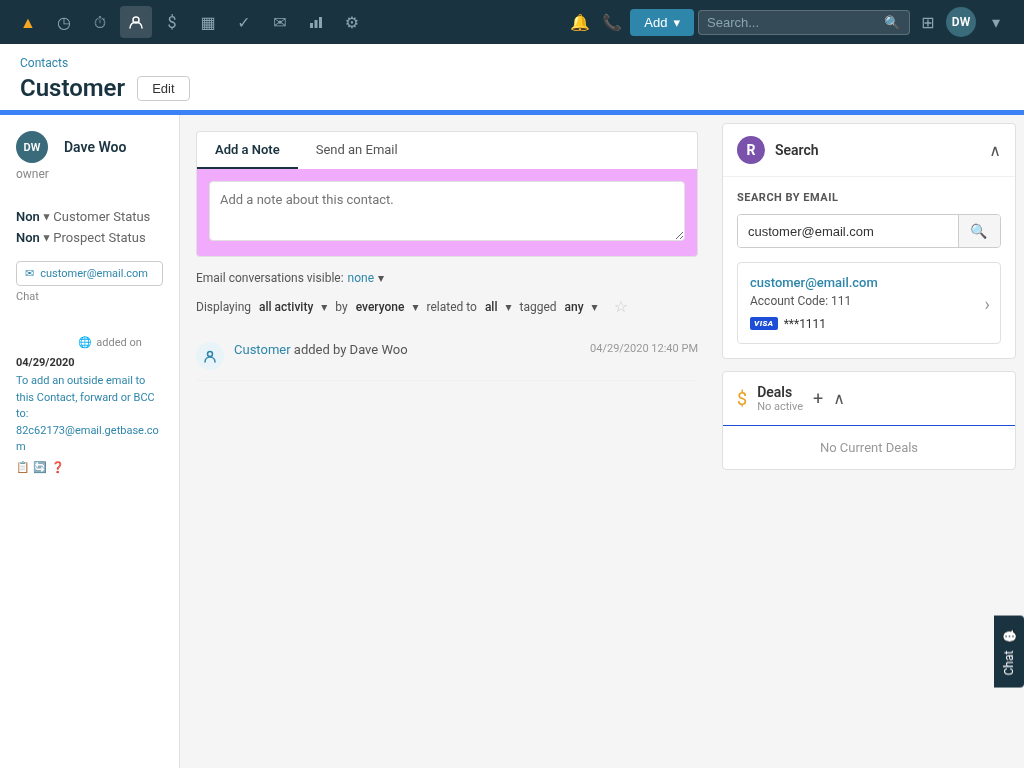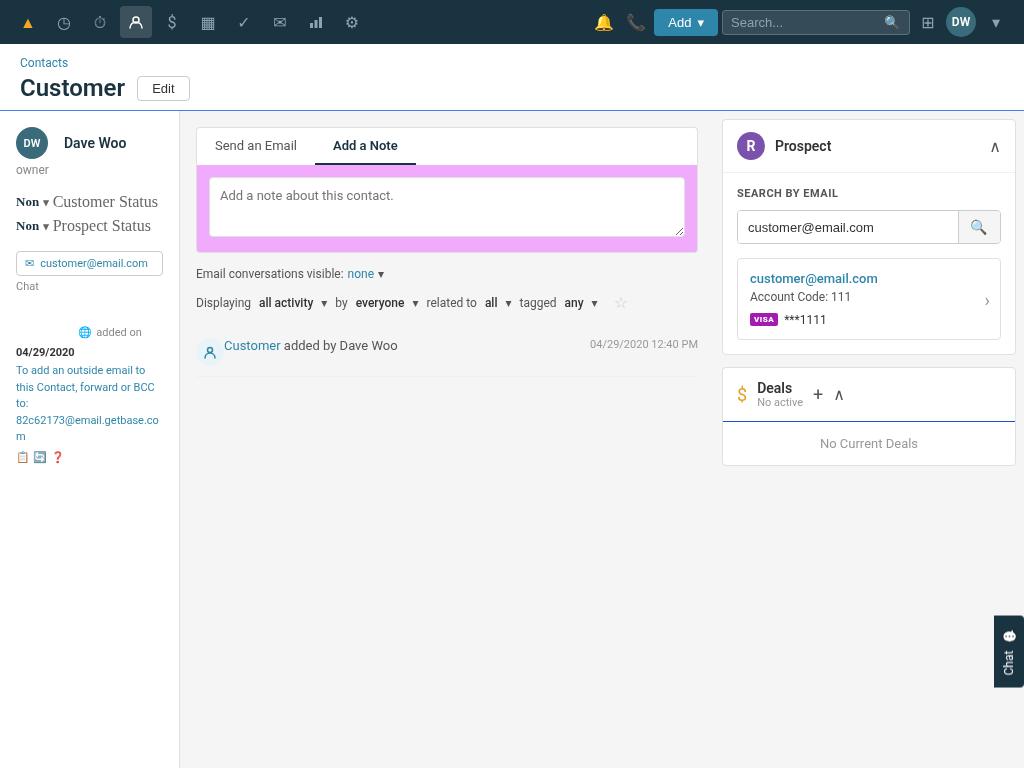--- a/index.html
+++ b/index.html
@@ -35,21 +35,21 @@
       display: flex; align-items: center; gap: 6px;
       font-size: 13px;
       font-weight: 500;
     }
     .nav-search {
       background: rgba(255,255,255,0.12);
       border: 1px solid rgba(255,255,255,0.2);
       border-radius: 4px;
       display: flex; align-items: center;
       padding: 4px 8px; gap: 6px;
-      width: 188px;
+      width: 212px;
     }
     .nav-search input {
       background: transparent;
       border: none;
       outline: none;
       color: #ccc;
       font-size: 13px;
       width: 100%;
     }
     .nav-search input::placeholder { color: #8aa5b0; }
@@ -74,21 +74,21 @@
       display: flex;
       flex-direction: column;
       height: calc(100vh - 44px);
       overflow: hidden;
     }
 
     
     .page-header {
       background: #fff;
       padding: 12px 20px 8px;
-      border-bottom: 1px solid #3b82f6;
+      border-bottom: 5px solid #3b82f6;
     }
     .breadcrumb {
       font-size: 12px;
       color: #2e86ab;
       margin-bottom: 4px;
       cursor: pointer;
     }
     .page-title-row {
       display: flex;
       align-items: center;
@@ -141,35 +141,34 @@
       color: #1a3340;
       line-height: 32px;
     }
     .owner-label {
       color: #888;
       font-size: 12px;
       margin-top: 4px;
       clear: both;
     }
     .status-group {
-      margin-top: 16px;
-      font-family: Liberation Serif, serif;
+      margin-top: 28px;
     }
     .status-item {
       display: flex;
       align-items: center;
       gap: 4px;
       margin-bottom: 6px;
       font-size: 13px;
       font-weight: 600;
       color: #1a3340;
     }
     .status-sub {
       color: #666;
-      font-size: 16px;
+      font-size: 13px;
       font-weight: normal;
     }
     .dropdown-arrow { color: #666; font-size: 11px; }
     .email-badge {
       display: flex;
       align-items: center;
       gap: 6px;
       margin-top: 16px;
       border: 1px solid #ccc;
       border-radius: 4px;
@@ -268,20 +267,21 @@
     }
     .activity-filter .filter-item { color: #333; font-weight: 500; }
     .star-icon { color: #ccc; font-size: 16px; cursor: pointer; margin-left: 8px; }
 
     .activity-list {
       margin-top: 16px;
     }
     .activity-item {
       display: flex;
       align-items: flex-start;
+      gap: 10px;
       padding: 10px 0;
       border-bottom: 1px solid #f0f0f0;
     }
     .activity-icon-wrap {
       width: 28px; height: 28px;
       border-radius: 50%;
       background: #e8f4f8;
       display: flex; align-items: center; justify-content: center;
       flex-shrink: 0;
       font-size: 13px;
@@ -394,27 +394,28 @@
       cursor: pointer;
     }
     .visa-badge {
       display: inline-flex;
       align-items: center;
       gap: 6px;
       font-size: 12px;
       color: #333;
     }
     .visa-logo {
-      background: #a21caf;
+      background: #1d4ed8;
       color: #fff;
       font-size: 8px;
       font-weight: 900;
       padding: 2px 4px;
       border-radius: 2px;
       letter-spacing: 0.5px;
+      font-style: italic;
     }
 
     
     .deals-header {
       display: flex;
       align-items: center;
       padding: 12px 14px;
       gap: 10px;
     }
     .deals-icon {
@@ -543,22 +544,22 @@
         <div class="forward-icons">
           <span style="cursor:pointer">📋</span>
           <span style="cursor:pointer">🔄</span>
           <span style="cursor:pointer">❓</span>
         </div>
       </div>
     </aside>
 
     <main class="center-content">
       <div class="tabs-bar">
+        <div class="tab active">Add a Note</div>
         <div class="tab">Send an Email</div>
-        <div class="tab active">Add a Note</div>
       </div>
       <div class="note-area">
         <textarea class="note-textarea" placeholder="Add a note about this contact." style=""></textarea>
       </div>
 
       <div class="email-filter-bar">
         <span>Email conversations visible:</span>
         <span class="filter-link">none</span>
         <span style="color:#555;cursor:pointer">▾</span>
       </div>
@@ -594,21 +595,21 @@
           <div class="activity-time">04/29/2020 12:40 PM</div>
         </div>
       </div>
     </main>
 
     <aside class="right-panel">
 
       <div class="panel-card">
         <div class="panel-header">
           <div class="panel-header-icon">R</div>
-          <span class="panel-title">Prospect</span>
+          <span class="panel-title">Search</span>
           <span class="panel-toggle">∧</span>
         </div>
         <div class="panel-body">
           <div class="search-by-email-label">SEARCH BY EMAIL</div>
           <div class="email-search-row">
             <input type="text" class="email-search-input" value="customer@email.com" style="">
             <button class="email-search-btn">🔍</button>
           </div>
           <div class="result-card">
             <div class="result-email">customer@email.com</div>

